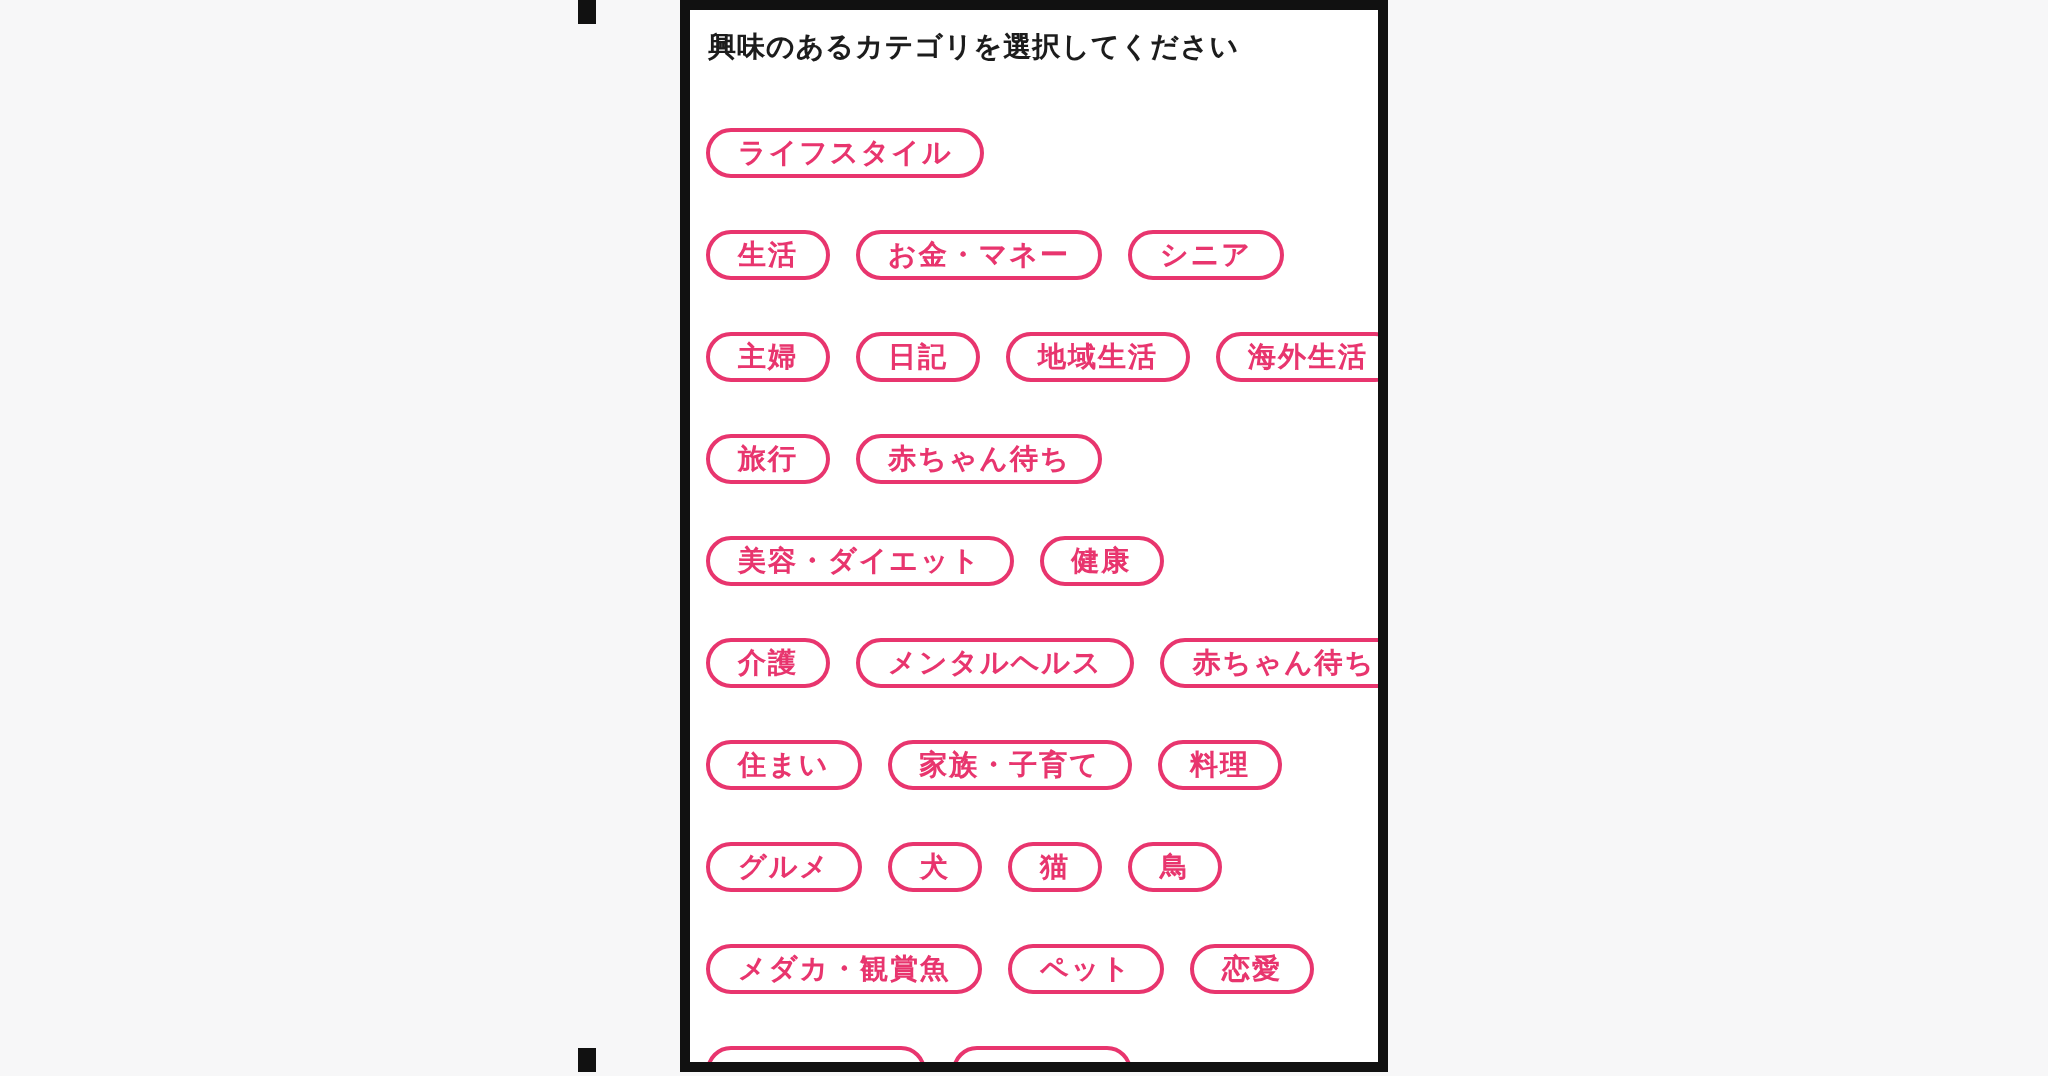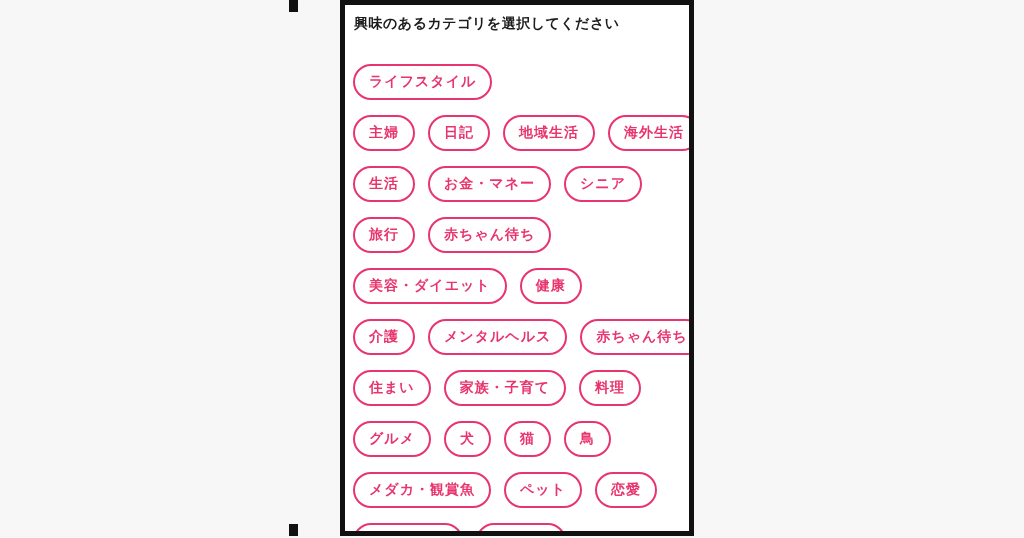--- a/index.html
+++ b/index.html
@@ -47,21 +47,21 @@
     white-space:nowrap;
   }
   .rows { margin-top:31px; padding-left:4px; }
   .pill-row {
     display:flex;
     gap:13px;
     height:36px;
     margin-bottom:15px;
   }
   .category-pill {
-    height:36px;
+    height:25px;
     display:inline-flex;
     align-items:center;
     justify-content:center;
     padding:0 14px;
     border:2px solid var(--accent,#e8356e);
     border-radius:18px;
     background:#ffffff;
     color:var(--accent,#e8356e);
     font-size:14px;
     font-weight:bold;
@@ -82,29 +82,29 @@
   <div class="frame-tab tab-br"></div>
 
   <div class="device-frame">
     <div class="screen">
       <div class="prompt-title">興味のあるカテゴリを選択してください</div>
       <div class="rows">
           <div class="pill-row">
             <div class="category-pill">ライフスタイル</div>
           </div>
           <div class="pill-row">
+            <div class="category-pill">生活</div>
+            <div class="category-pill">お金・マネー</div>
+            <div class="category-pill">シニア</div>
+          </div>
+          <div class="pill-row">
             <div class="category-pill">主婦</div>
             <div class="category-pill">日記</div>
             <div class="category-pill">地域生活</div>
             <div class="category-pill">海外生活</div>
-          </div>
-          <div class="pill-row">
-            <div class="category-pill">生活</div>
-            <div class="category-pill">お金・マネー</div>
-            <div class="category-pill">シニア</div>
           </div>
           <div class="pill-row">
             <div class="category-pill">旅行</div>
             <div class="category-pill">赤ちゃん待ち</div>
           </div>
           <div class="pill-row">
             <div class="category-pill">美容・ダイエット</div>
             <div class="category-pill">健康</div>
           </div>
           <div class="pill-row">

